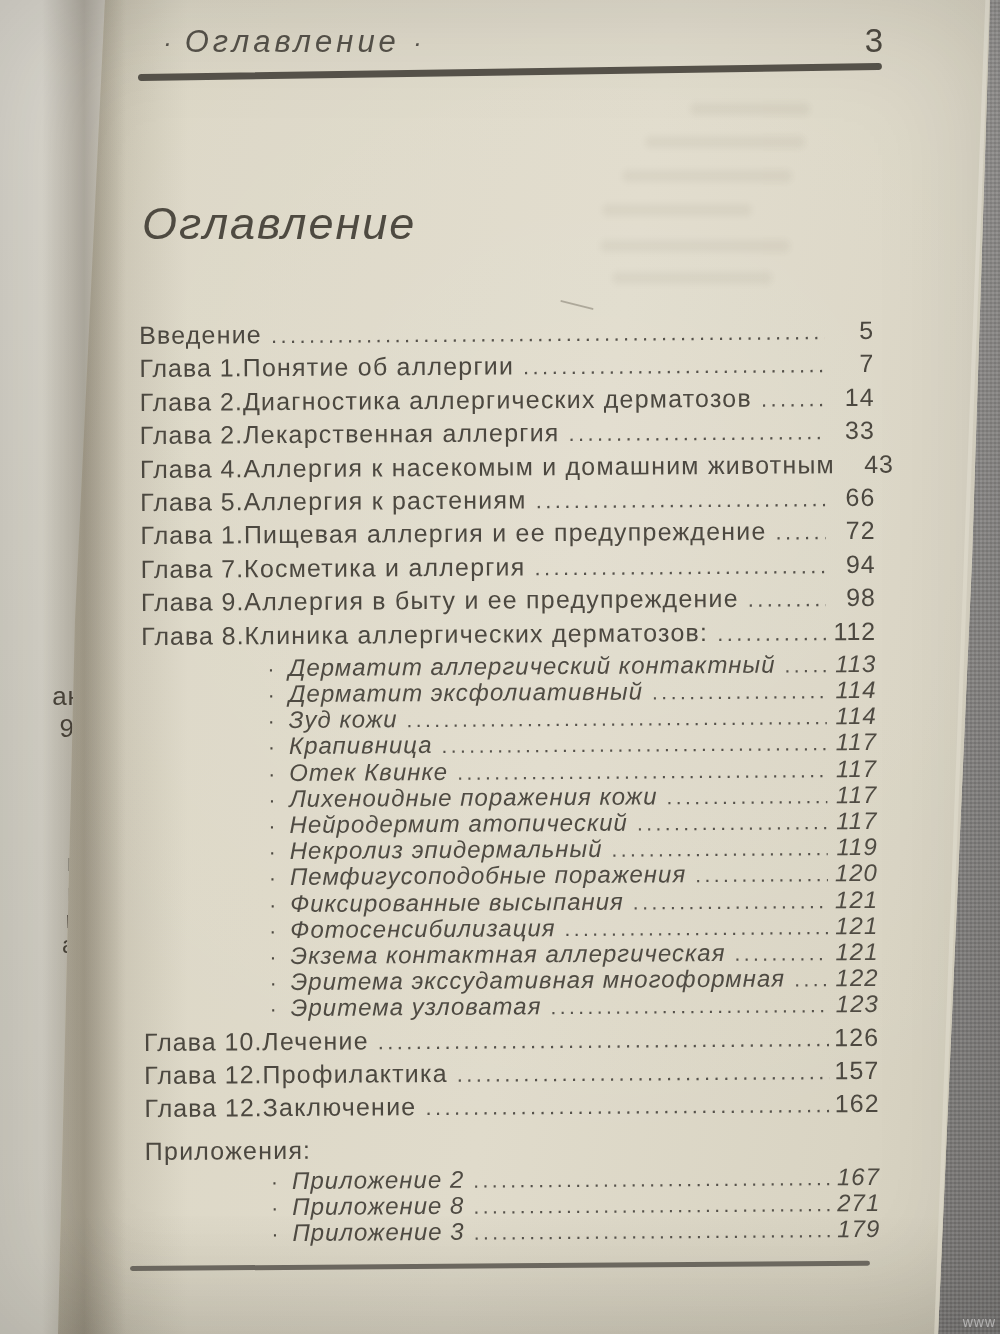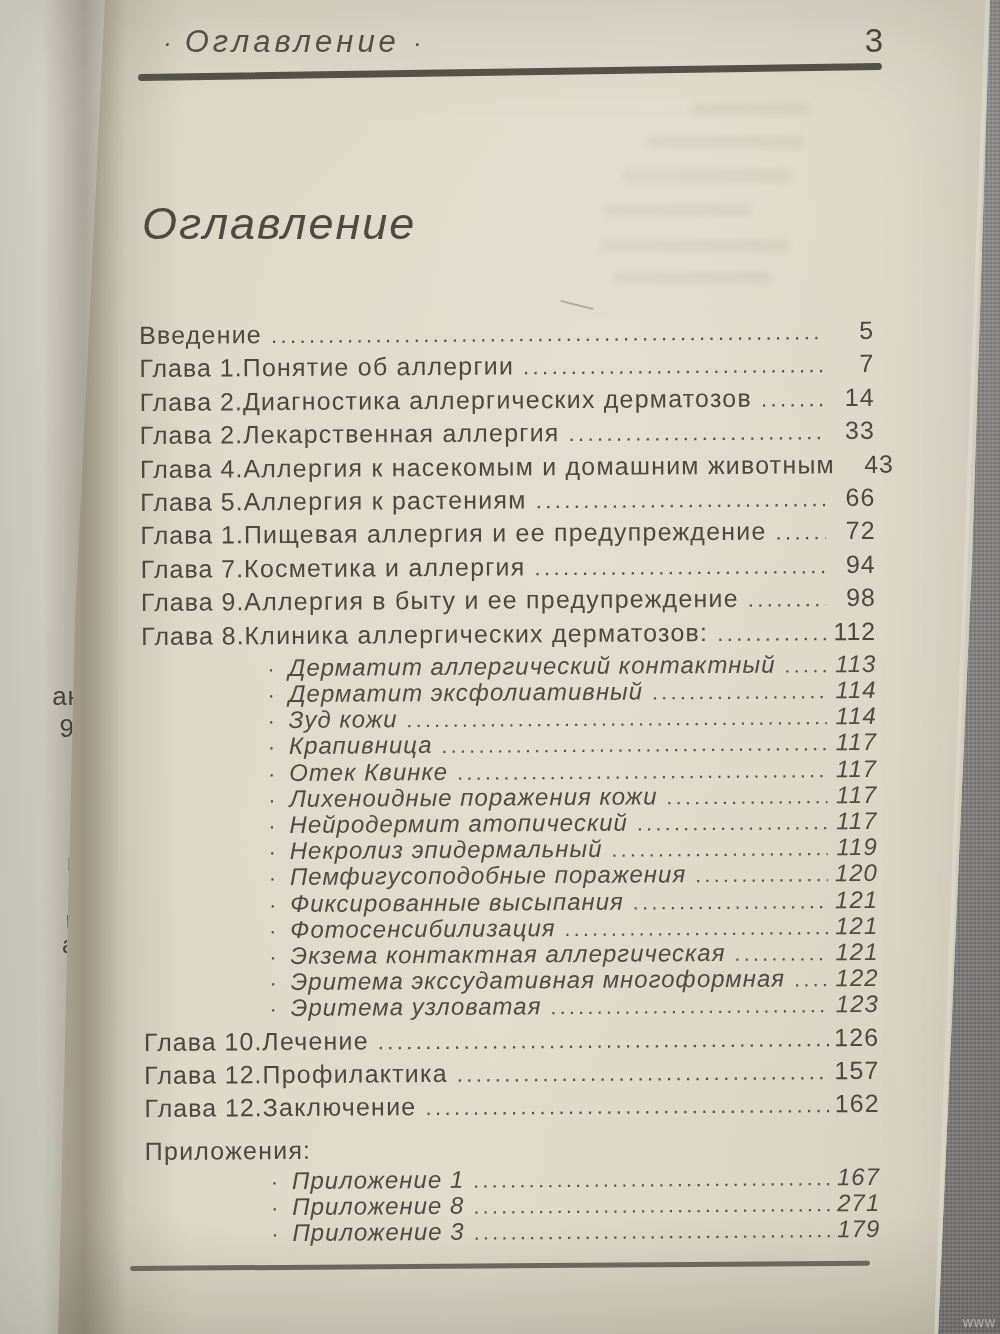--- a/index.html
+++ b/index.html
@@ -332,21 +332,21 @@
           <span class="label">Глава 12.</span>
           <span class="ttl">Заключение</span>
           <span class="leader"></span>
           <span class="num">162</span>
         </div>
         <div class="row heading">
           <span class="ttl">Приложения:</span>
         </div>
         <div class="row sub">
           <span class="bullet">·</span>
-          <span class="ttl">Приложение 1</span>
+          <span class="ttl">Приложение 2</span>
           <span class="leader"></span>
           <span class="num">167</span>
         </div>
         <div class="row sub">
           <span class="bullet">·</span>
           <span class="ttl">Приложение 8</span>
           <span class="leader"></span>
           <span class="num">271</span>
         </div>
         <div class="row sub">

